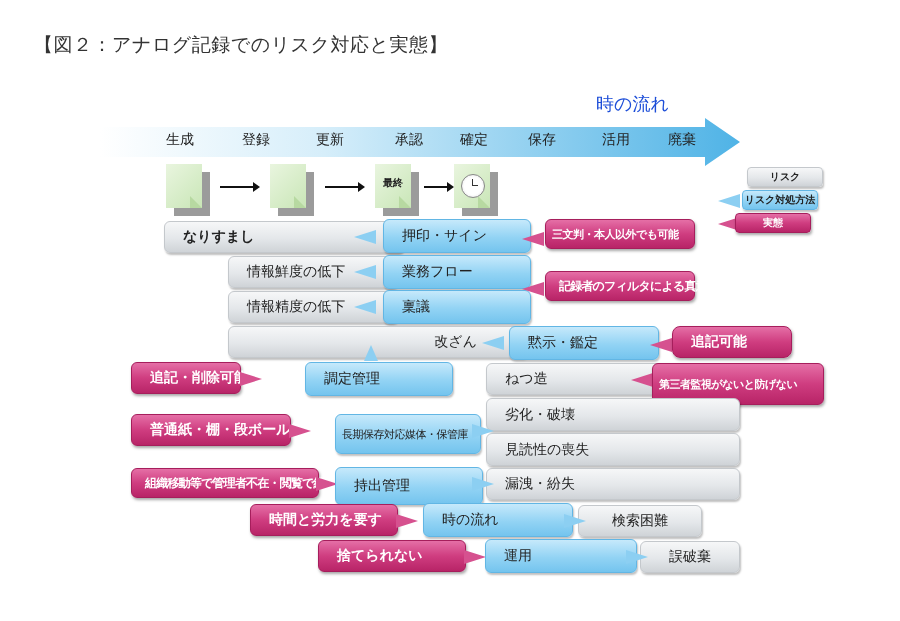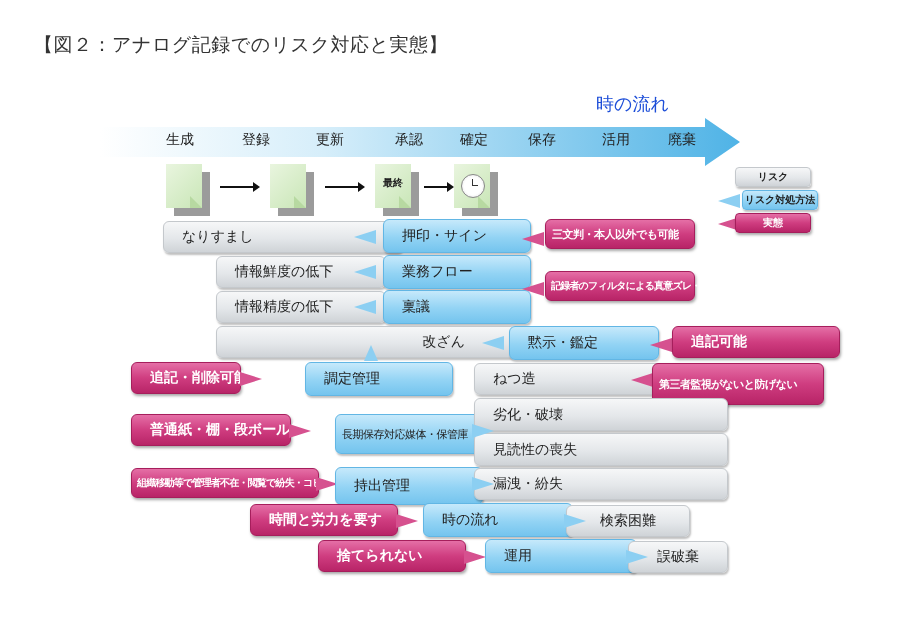--- a/index.html
+++ b/index.html
@@ -19,27 +19,27 @@
   .doc .doc-text { position:absolute; left:0; top:12px; width:36px; text-align:center; font-size:10px; font-weight:bold; color:#222; }
   .clock { position:absolute; left:7px; top:10px; width:22px; height:22px; border-radius:50%;
     background:radial-gradient(circle,#ffffff 55%,#dcdcdc 100%); border:1px solid #888; }
   .clock:before { content:""; position:absolute; left:10px; top:4px; width:1px; height:7px; background:#333; }
   .clock:after { content:""; position:absolute; left:10px; top:10px; width:6px; height:1px; background:#333; }
   .h-arrow { height:2px; background:#111; }
   .h-arrow:after { content:""; position:absolute; right:-2px; top:-4px; border-left:7px solid #111;
     border-top:5px solid transparent; border-bottom:5px solid transparent; }
   .box { border-radius:6px; font-size:14px; display:flex; align-items:center; padding-left:18px; white-space:nowrap; }
   .gray { background:linear-gradient(180deg,#f6f7f8 0%,#e4e7ea 55%,#cfd3d7 100%);
-          box-shadow:1px 2px 2px rgba(0,0,0,0.25); border:1px solid #c4c8cc; }
+          box-shadow:1px 2px 2px rgba(0,0,0,0.25); border:1px solid #c4c8cc;margin-left:12px; }
   .blue { background:linear-gradient(180deg,#c6e9fb 0%,#92d3f4 55%,#74c4ee 100%);
           box-shadow:1px 2px 2px rgba(0,0,0,0.25); border:1px solid #62b6e4; color:#222;margin-left:7px; }
   .pink { background:linear-gradient(180deg,#e56fa6 0%,#cf3d80 50%,#b82467 100%);
           box-shadow:1px 2px 3px rgba(0,0,0,0.35); border:1px solid #a61e5c; color:#fff; font-weight:bold; }
   .small { font-size:11px; padding-left:6px; letter-spacing:-0.5px; }
-  .xsmall { font-size:10px; padding-left:5px; letter-spacing:-0.8px; }
+  .xsmall { font-size:12px; padding-left:13px; letter-spacing:-0.8px; }
   .center { justify-content:center; padding-left:0; }
   .ptr { width:0; height:0; }
   .ptr-left-blue { border-right:22px solid #8ccff2; border-top:7px solid transparent; border-bottom:7px solid transparent; }
   .ptr-left-pink { border-right:22px solid #d6518f; border-top:7px solid transparent; border-bottom:7px solid transparent; }
   .ptr-right-pink { border-left:22px solid #d6518f; border-top:7px solid transparent; border-bottom:7px solid transparent; }
   .ptr-right-blue { border-left:22px solid #8ccff2; border-top:7px solid transparent; border-bottom:7px solid transparent; }
   .ptr-up-blue { border-bottom:16px solid #8ccff2; border-left:7px solid transparent; border-right:7px solid transparent; }
   .legend-box { width:76px; height:20px; border-radius:4px; font-size:10px; font-weight:bold; justify-content:center; padding-left:0; }
 </style>
 </head>
@@ -93,41 +93,41 @@
     <div class="curl"></div>
   <div class="clock"></div>
 </div>
 
 <div class="abs box gray legend-box" style="left:735px;top:167px;">リスク</div>
 <div class="abs ptr ptr-left-blue" style="left:718px;top:194px;"></div>
 <div class="abs box blue legend-box" style="left:735px;top:190px;">リスク対処方法</div>
 <div class="abs ptr ptr-left-pink" style="left:718px;top:217px;"></div>
 <div class="abs box pink legend-box" style="left:735px;top:213px;">実態</div>
 
-<div class="abs box gray" style="left:163px;top:221px;width:240px;height:32px;">なりすまし</div>
+<div class="abs box gray" style="left:152px;top:221px;width:240px;height:32px;font-weight:bold;">なりすまし</div>
 <div class="abs ptr ptr-left-blue" style="left:354px;top:230px;"></div>
 <div class="abs box blue" style="left:376px;top:219px;width:148px;height:34px;">押印・サイン</div>
 <div class="abs ptr ptr-left-pink" style="left:522px;top:232px;"></div>
 <div class="abs box pink small" style="left:545px;top:219px;width:150px;height:30px;">三文判・本人以外でも可能</div>
 
 <div class="abs box gray" style="left:216px;top:256px;width:170px;height:32px;">情報鮮度の低下</div>
 <div class="abs ptr ptr-left-blue" style="left:354px;top:265px;"></div>
 <div class="abs box blue" style="left:376px;top:255px;width:148px;height:34px;">業務フロー</div>
 
 <div class="abs box gray" style="left:216px;top:291px;width:170px;height:32px;">情報精度の低下</div>
 <div class="abs ptr ptr-left-blue" style="left:354px;top:300px;"></div>
 <div class="abs box blue" style="left:376px;top:290px;width:148px;height:34px;">稟議</div>
 <div class="abs ptr ptr-left-pink" style="left:522px;top:282px;"></div>
 <div class="abs box pink xsmall" style="left:545px;top:271px;width:150px;height:30px;">記録者のフィルタによる真意ズレ・情報量減</div>
 
 <div class="abs box gray" style="left:216px;top:326px;width:300px;height:32px;justify-content:flex-end;padding-right:50px;">改ざん</div>
 <div class="abs ptr ptr-left-blue" style="left:482px;top:336px;"></div>
 <div class="abs box blue" style="left:502px;top:326px;width:150px;height:34px;">黙示・鑑定</div>
 <div class="abs ptr ptr-left-pink" style="left:650px;top:338px;"></div>
-<div class="abs box pink" style="left:672px;top:326px;width:168px;height:32px;">追記可能</div>
+<div class="abs box pink" style="left:672px;top:326px;width:120px;height:32px;border-radius:8px;">追記可能</div>
 
 <div class="abs ptr ptr-up-blue" style="left:364px;top:345px;"></div>
 <div class="abs box pink" style="left:131px;top:362px;width:110px;height:32px;">追記・削除可能</div>
 <div class="abs ptr ptr-right-pink" style="left:240px;top:372px;"></div>
 <div class="abs box blue" style="left:298px;top:362px;width:148px;height:34px;">調定管理</div>
 
 <div class="abs box gray" style="left:474px;top:363px;width:300px;height:32px;">ねつ造</div>
 <div class="abs ptr ptr-left-pink" style="left:631px;top:373px;"></div>
 <div class="abs box pink small" style="left:652px;top:363px;width:172px;height:42px;">第三者監視がないと防げない</div>
 

